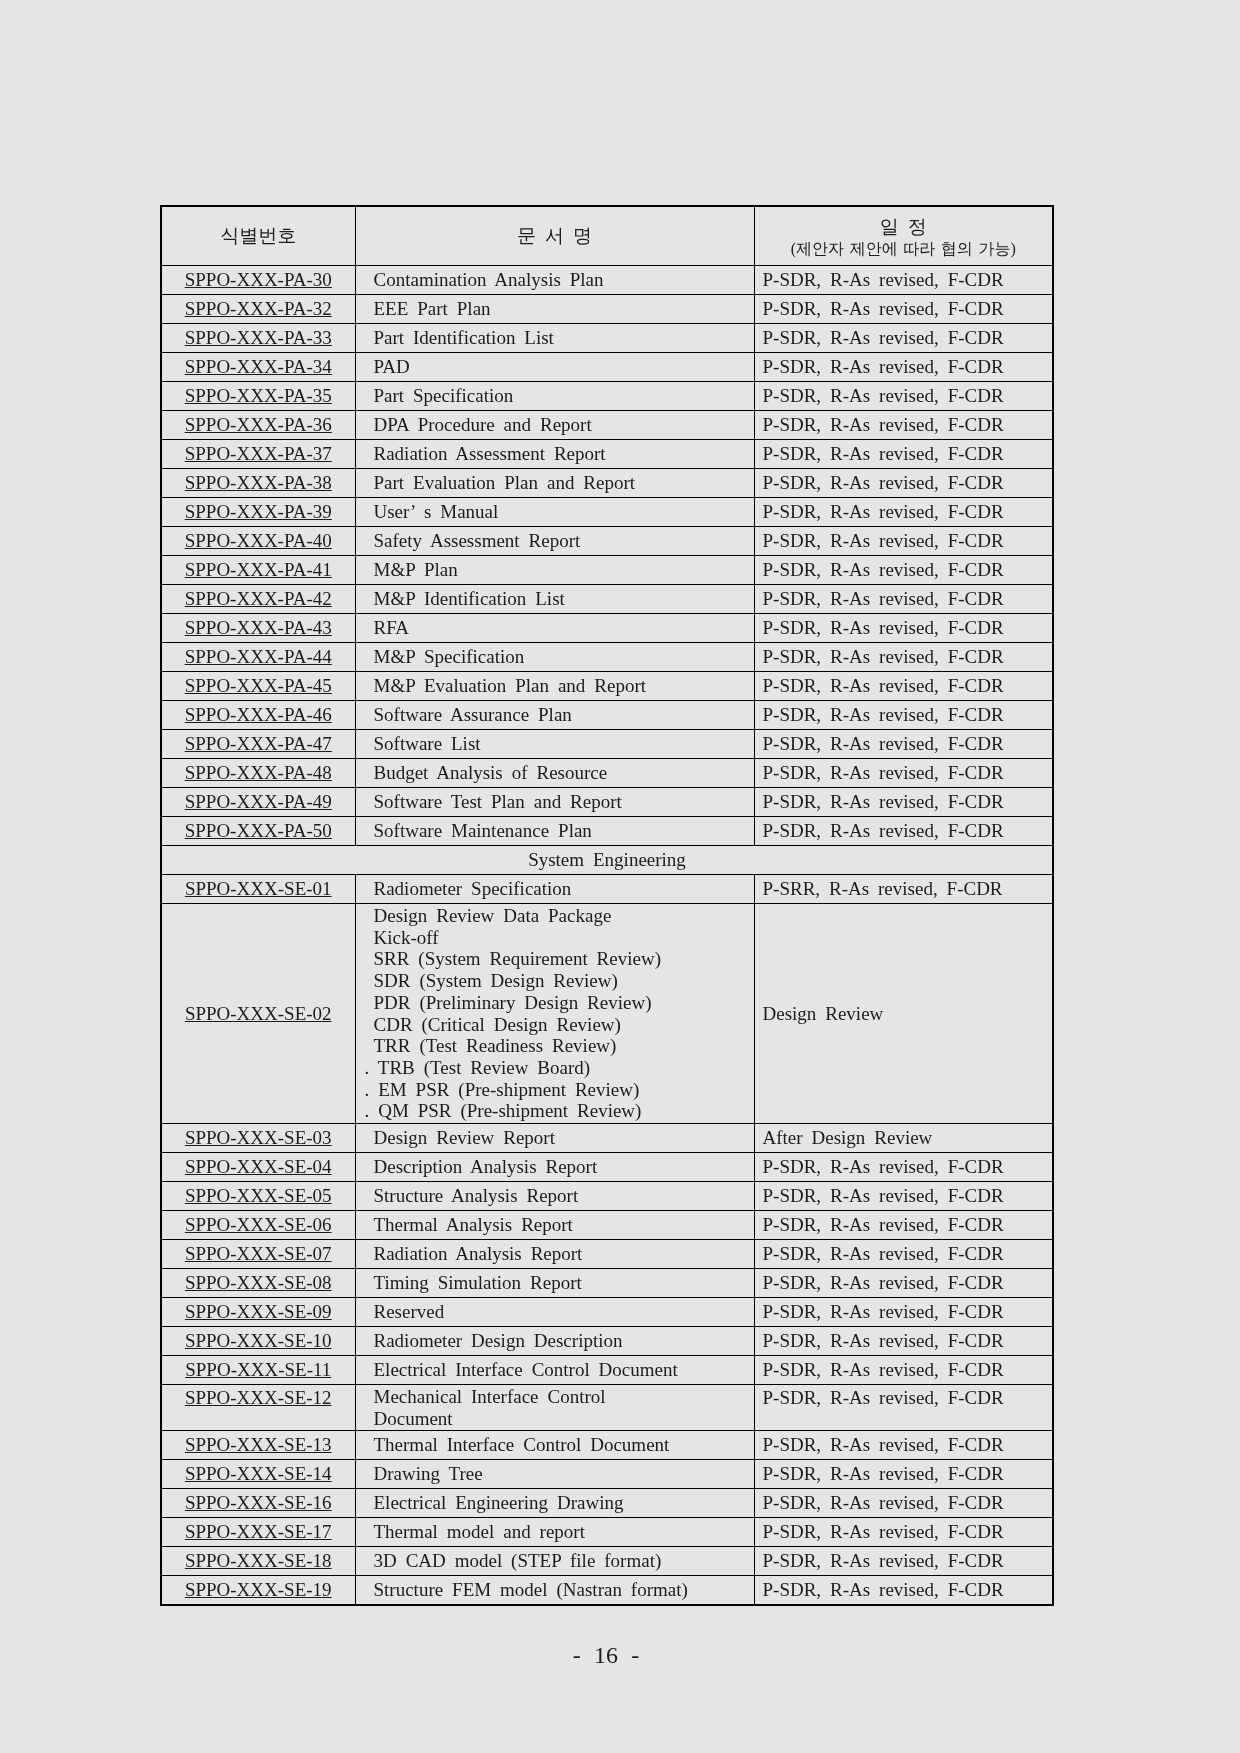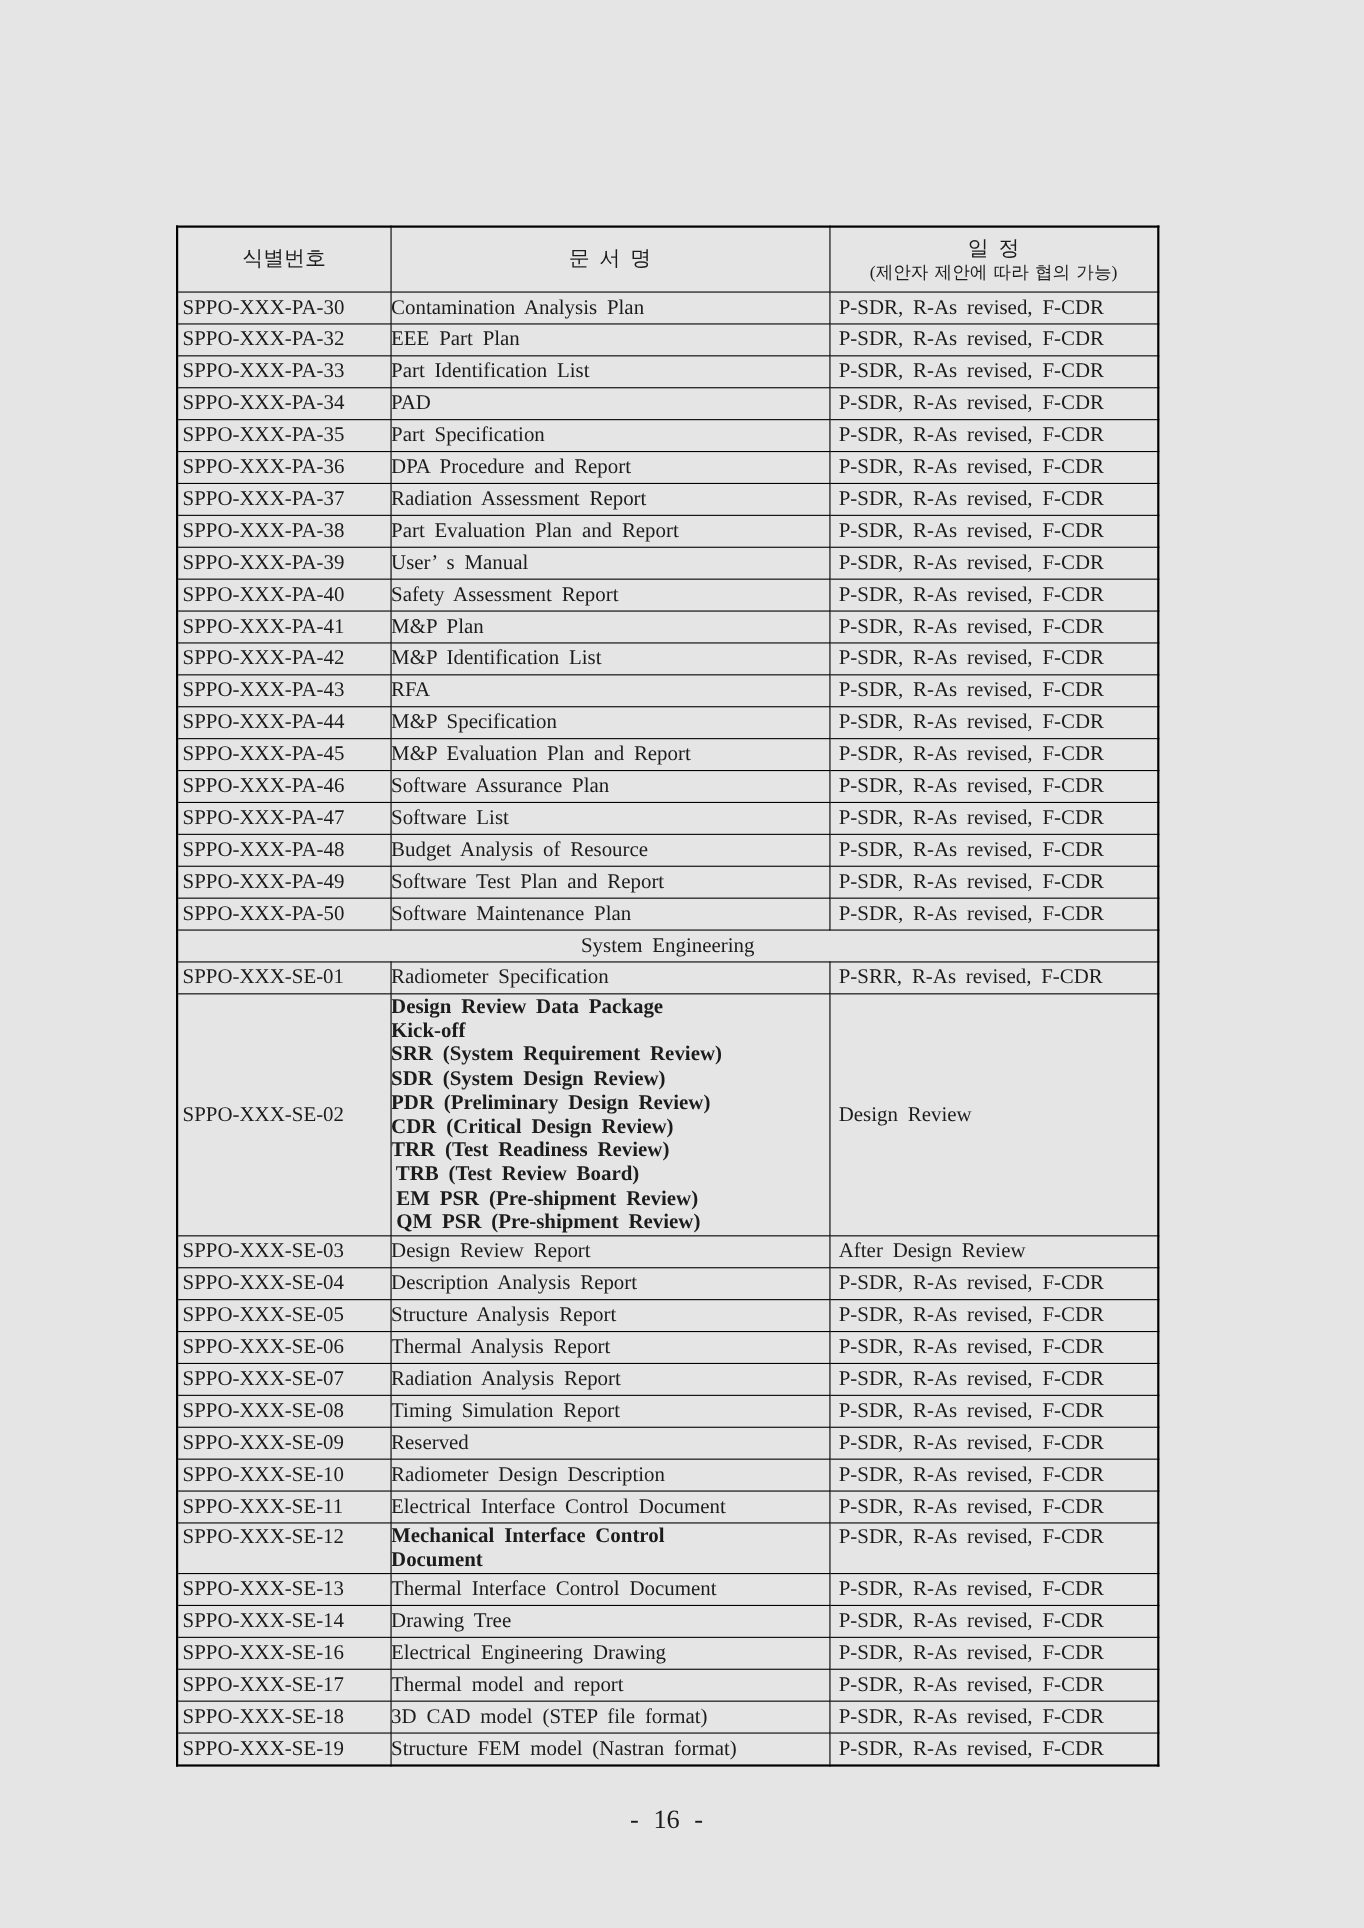--- a/index.html
+++ b/index.html
@@ -39,42 +39,43 @@
     height: 54px;
     text-align: center;
     padding: 2px 4px;
   }
   .doc-table th .hdr-note {
     font-size: 16px;
     line-height: 19px;
     word-spacing: 0.1em;
   }
   .doc-table td.cell-id {
+    text-align: center;
     height: 26px;
     padding: 1px 4px;
+    text-decoration: underline;
   }
   .doc-table td.cell-name {
     text-align: left;
-    padding-left: 0;
+    padding-left: 18px;
   }
   .doc-table td.cell-schedule {
     text-align: left;
     padding-left: 8px;
   }
   .doc-table td.section {
     text-align: center;
     height: 26px;
   }
   .doc-table tr.valign-top td {
     vertical-align: top;
   }
   .doc-table .mline {
     line-height: 21.7px;
     white-space: nowrap;
-    font-weight: bold;
   }
   .doc-table .mline.clip {
     margin-left: -9px;
   }
   .page-number {
     position: absolute;
     left: 160px;
     top: 1642px;
     width: 892px;
     text-align: center;

